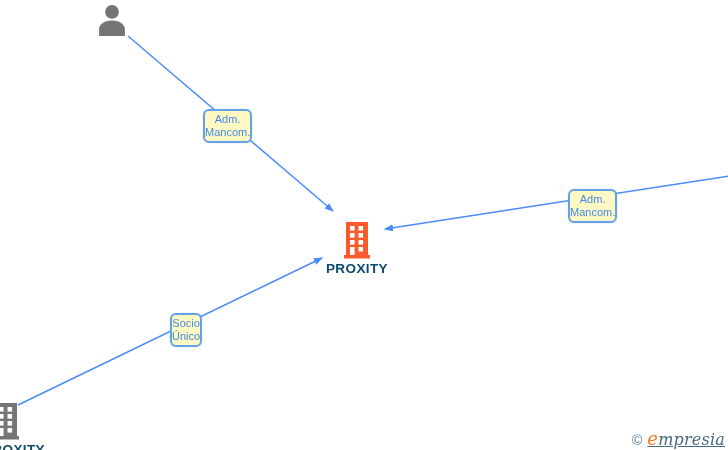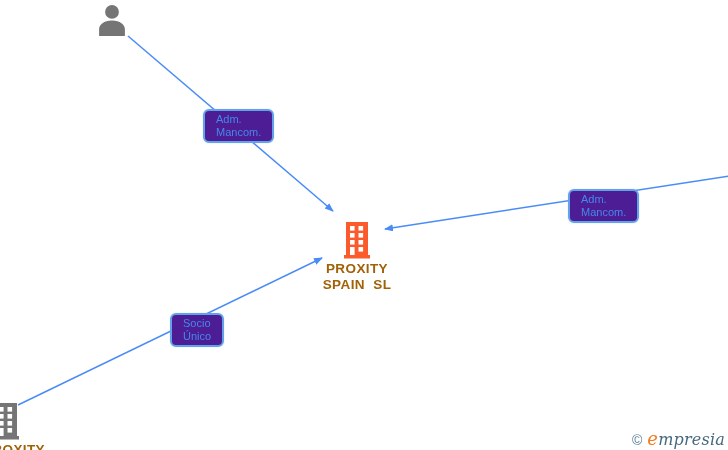--- a/index.html
+++ b/index.html
@@ -7,51 +7,53 @@
     width:728px;height:450px;position:relative;overflow:hidden;
     background:#ffffff;font-family:"Liberation Sans",sans-serif;
   }
   #edges-layer{position:absolute;left:0;top:0;width:728px;height:450px;pointer-events:none;}
   .node{position:absolute;}
   .node-icon{display:block;}
   .edge-label{
     position:absolute;
     border:2px solid #63a1e9;
     border-radius:6px;
-    background:#4c1d95;
+    background:#fef9c3;
     color:#4489e8;
     font-size:11px;
     line-height:13px;
-    padding:2px 11px;
+    text-align:center;
+    padding:2px 0;
     box-shadow:0 0 0 1px rgba(99,161,233,0.08);
   }
   .edge-label span{display:block;white-space:nowrap;}
   .company-name{
     position:absolute;
-    color:#a16207;
+    color:#0c4a6e;
     font-weight:bold;
     font-size:13.5px;
     line-height:16px;
     text-align:center;
     letter-spacing:0.4px;
   }
   .company-name span{display:block;white-space:pre;}
   #main-company-name{left:302px;top:261px;width:110px;}
   #left-company-name{left:-18px;top:442px;width:64px;}
   #brand-footer{
     position:absolute;right:3px;bottom:1px;
     display:flex;align-items:baseline;gap:5px;
   }
   #brand-copyright{color:#5a7d96;font-size:14px;}
   #brand-wordmark{
     font-family:"DejaVu Serif",serif;
     font-style:italic;
     font-size:16px;
     color:#46697e;
     letter-spacing:0.2px;
+    text-decoration:underline;
   }
   #brand-wordmark .brand-e{color:#f07d23;font-size:18px;}
 </style>
 </head>
 <body>
 
 <svg id="edges-layer" viewBox="0 0 728 450">
   <defs>
     <marker id="arrow" markerWidth="10" markerHeight="8" refX="8" refY="3.5" orient="auto" markerUnits="userSpaceOnUse">
       <path d="M0,0 L9,3.5 L0,7 Z" fill="#4a8cf7"></path>
@@ -78,21 +80,20 @@
     <rect x="7" y="13" width="4.6" height="4.6" fill="#ffffff"></rect>
     <rect x="15.5" y="13" width="4.6" height="4.6" fill="#ffffff"></rect>
     <rect x="7" y="20" width="4.6" height="4.6" fill="#ffffff"></rect>
     <rect x="15.5" y="20" width="4.6" height="4.6" fill="#ffffff"></rect>
     <rect x="7" y="27" width="4.6" height="8" fill="#ffffff"></rect>
     <rect x="15.5" y="27" width="4.6" height="4.6" fill="#ffffff"></rect>
   </svg>
 </div>
 <div class="company-name" id="main-company-name">
   <span>PROXITY</span>
-  <span>SPAIN  SL</span>
 </div>
 
 <div class="node" style="left:-8px;top:401px;width:28px;height:41px;">
   <svg class="node-icon" width="28" height="41" viewBox="0 0 28 41">
     <rect x="3" y="2" width="22" height="34" fill="#757575"></rect>
     <rect x="1" y="35" width="26" height="3.5" fill="#757575"></rect>
     <rect x="7" y="6" width="4.6" height="4.6" fill="#ffffff"></rect>
     <rect x="15.5" y="6" width="4.6" height="4.6" fill="#ffffff"></rect>
     <rect x="7" y="13" width="4.6" height="4.6" fill="#ffffff"></rect>
     <rect x="15.5" y="13" width="4.6" height="4.6" fill="#ffffff"></rect>

